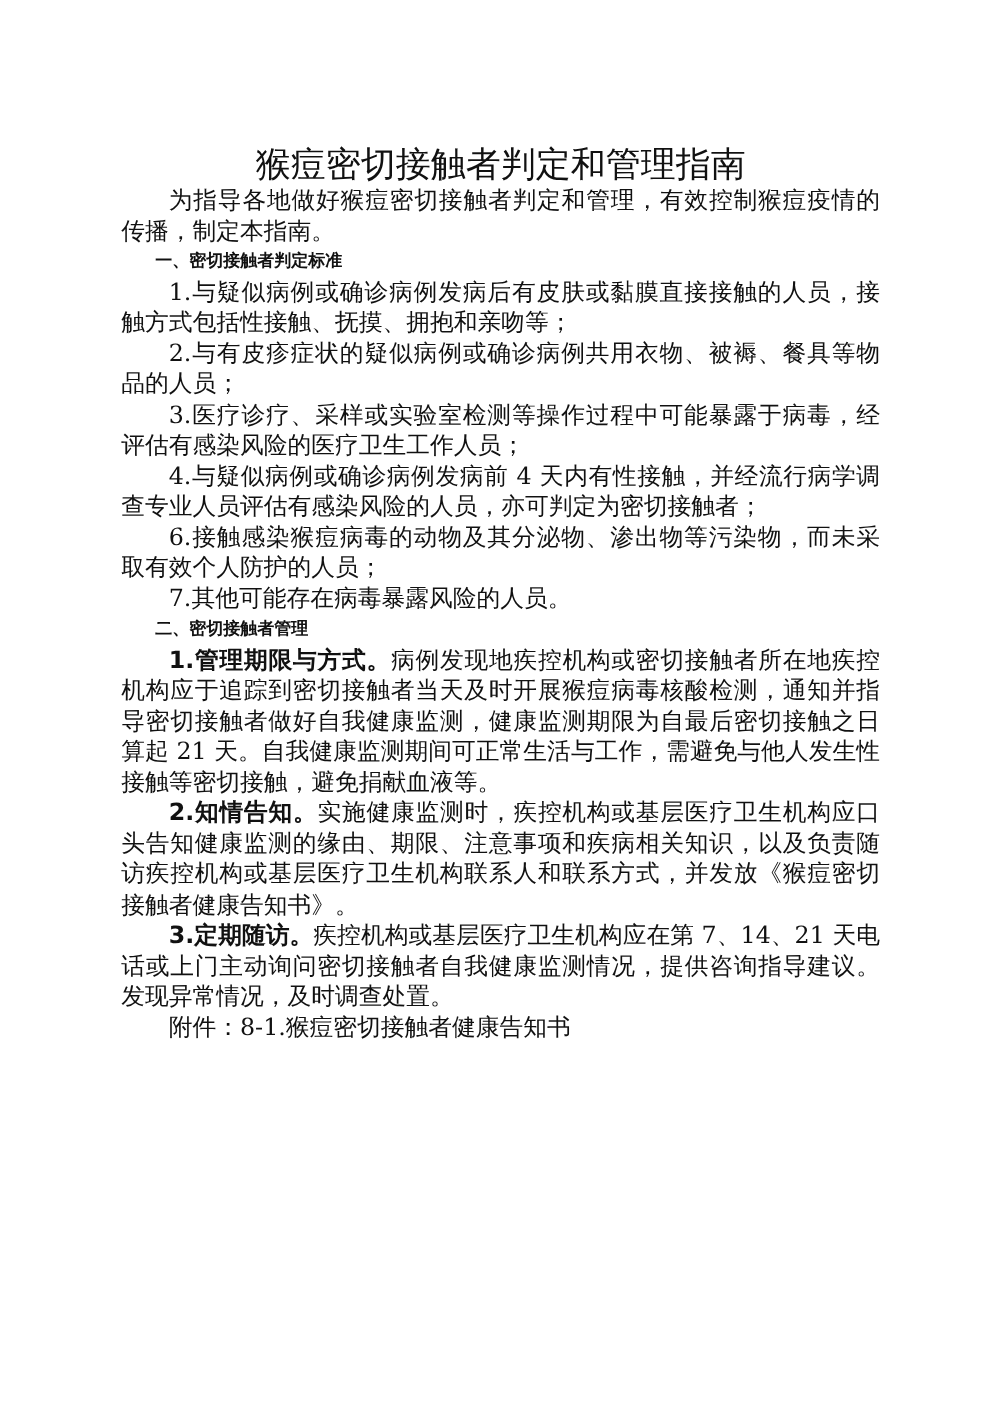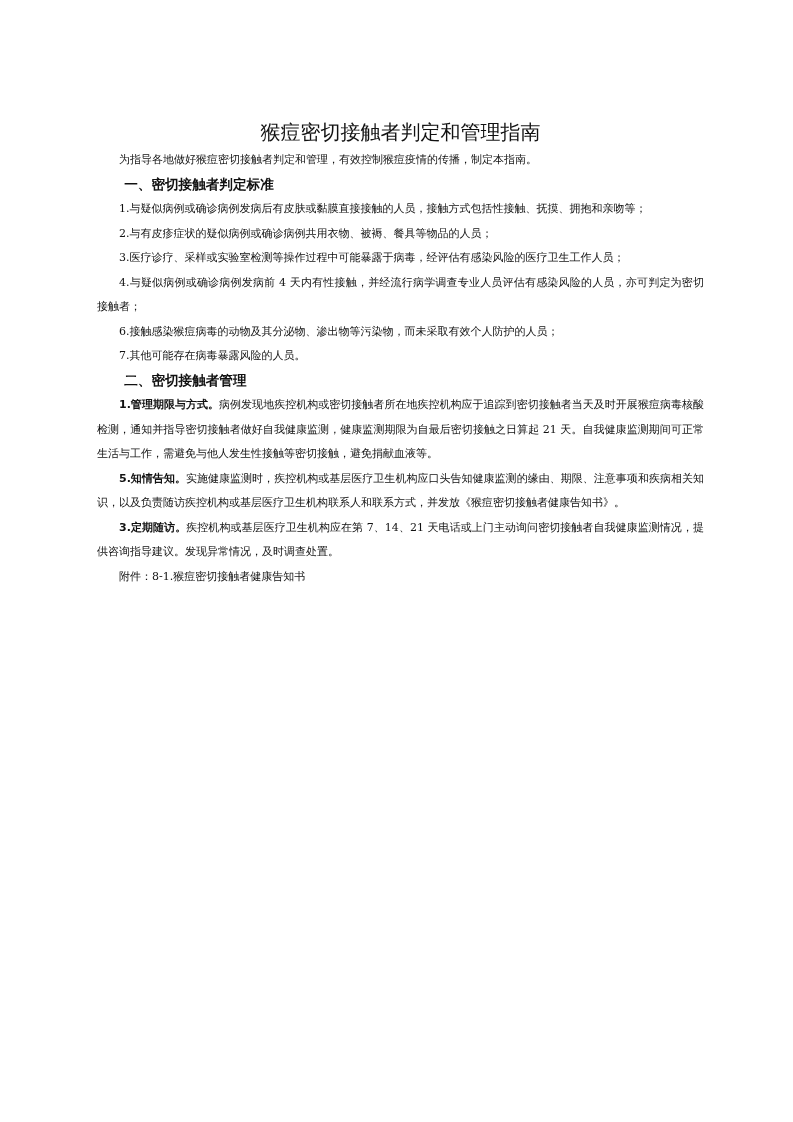--- a/index.html
+++ b/index.html
@@ -1,21 +1,21 @@
 <!DOCTYPE html>
 <html><head>
   <meta charset="utf-8">
   <style>
     html, body { margin: 0; padding: 0; background: #ffffff; }
     body { width: 793px; height: 1122px; position: relative; overflow: hidden;
            font-family: "DejaVu Serif", "Liberation Serif", serif; color: #111; }
     .page { position: absolute; left: 97px; top: 118px; width: 607px; }
-    .title { text-align: center; font-size: 20px; line-height: 28px; margin: 0 0 2px 0;
+    .title { text-align: center; font-size: 28px; line-height: 28px; margin: 0 0 2px 0;
              font-weight: normal; letter-spacing: 0px; }
-    p { margin: 0; font-size: 11px; line-height: 24.5px; text-align: justify; text-indent: 2em; }
+    p { margin: 0; font-size: 19px; line-height: 24.5px; text-align: justify; text-indent: 2em; }
     .h2 { font-family: Liberation Serif, serif; font-weight: bold; font-size: 13.6px;
           line-height: 24.5px; text-indent: 2em; margin: 0; }
     .lead { font-family: "DejaVu Sans", "Liberation Sans", sans-serif; font-weight: bold; }
   </style>
 </head>
 <body>
 
 <div class="page">
   <h1 class="title">猴痘密切接触者判定和管理指南</h1>
   <p>为指导各地做好猴痘密切接触者判定和管理，有效控制猴痘疫情的传播，制定本指南。</p>
@@ -23,17 +23,17 @@
   <div class="h2">一、密切接触者判定标准</div>
   <p>1.与疑似病例或确诊病例发病后有皮肤或黏膜直接接触的人员，接触方式包括性接触、抚摸、拥抱和亲吻等；</p>
   <p>2.与有皮疹症状的疑似病例或确诊病例共用衣物、被褥、餐具等物品的人员；</p>
   <p>3.医疗诊疗、采样或实验室检测等操作过程中可能暴露于病毒，经评估有感染风险的医疗卫生工作人员；</p>
   <p>4.与疑似病例或确诊病例发病前 4 天内有性接触，并经流行病学调查专业人员评估有感染风险的人员，亦可判定为密切接触者；</p>
   <p>6.接触感染猴痘病毒的动物及其分泌物、渗出物等污染物，而未采取有效个人防护的人员；</p>
   <p>7.其他可能存在病毒暴露风险的人员。</p>
 
   <div class="h2">二、密切接触者管理</div>
   <p><span class="lead">1.管理期限与方式。</span><span>病例发现地疾控机构或密切接触者所在地疾控机构应于追踪到密切接触者当天及时开展猴痘病毒核酸检测，通知并指导密切接触者做好自我健康监测，健康监测期限为自最后密切接触之日算起 21 天。自我健康监测期间可正常生活与工作，需避免与他人发生性接触等密切接触，避免捐献血液等。</span></p>
-  <p><span class="lead">5.知情告知。</span><span>实施健康监测时，疾控机构或基层医疗卫生机构应口头告知健康监测的缘由、期限、注意事项和疾病相关知识，以及负责随访疾控机构或基层医疗卫生机构联系人和联系方式，并发放《猴痘密切接触者健康告知书》。</span></p>
+  <p><span class="lead">2.知情告知。</span><span>实施健康监测时，疾控机构或基层医疗卫生机构应口头告知健康监测的缘由、期限、注意事项和疾病相关知识，以及负责随访疾控机构或基层医疗卫生机构联系人和联系方式，并发放《猴痘密切接触者健康告知书》。</span></p>
   <p><span class="lead">3.定期随访。</span><span>疾控机构或基层医疗卫生机构应在第 7、14、21 天电话或上门主动询问密切接触者自我健康监测情况，提供咨询指导建议。发现异常情况，及时调查处置。</span></p>
 
   <p>附件：8-1.猴痘密切接触者健康告知书</p>
 </div>
 
 </body></html>

